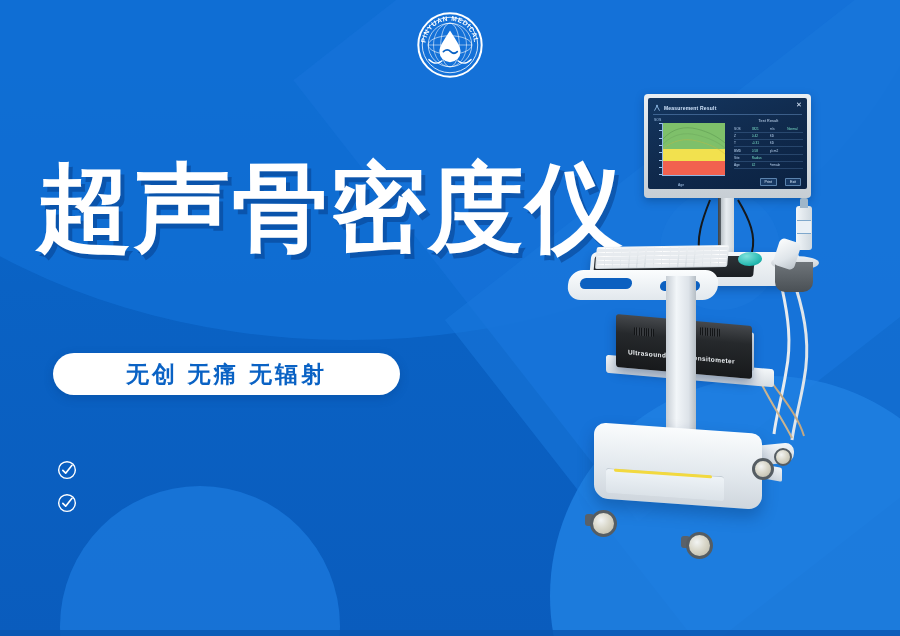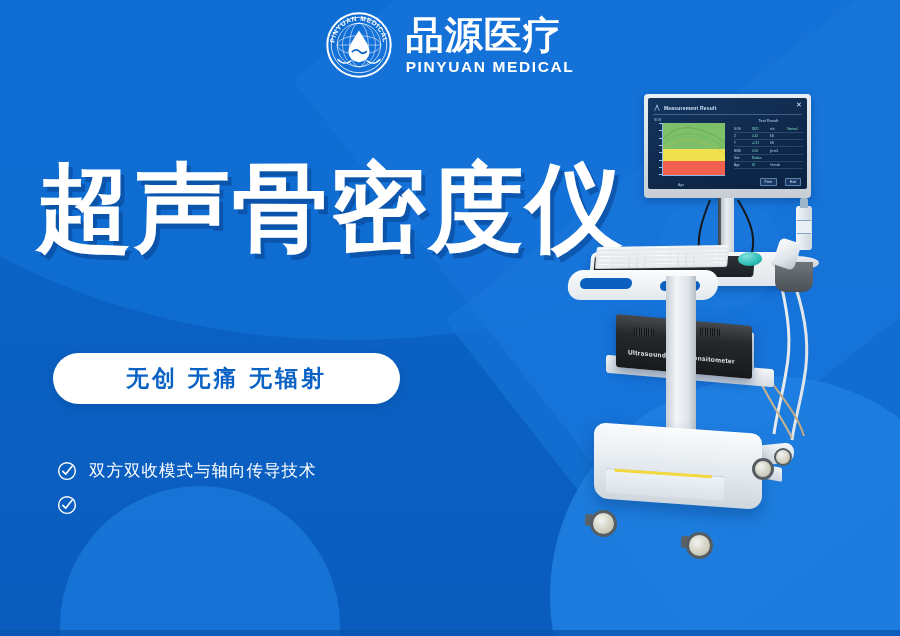--- a/index.html
+++ b/index.html
@@ -90,21 +90,21 @@
     position:absolute;left:36px;top:158px;
     font-size:96px;font-weight:bold;color:#ffffff;
     letter-spacing:2px;line-height:1.05;
     text-shadow:4px 5px 0 rgba(7,64,140,.55);
     white-space:nowrap;
   }
 
   
   .pill{
     position:absolute;left:53px;top:353px;
-    width:347px;height:51px;
+    width:347px;height:42px;
     background:#ffffff;border-radius:26px;
     display:flex;align-items:center;justify-content:center;
     box-shadow:0 3px 10px rgba(5,50,110,.25);
   }
   .pill-text{
     font-size:23px;font-weight:bold;color:#0a62c4;
     letter-spacing:3px;
   }
 
   
@@ -421,41 +421,36 @@
       <line x1="17" y1="50" x2="83" y2="50" stroke="#ffffff" stroke-width=".8"></line>
       <path d="M50 28 C40 44 34 52 34 60 a16 16 0 0 0 32 0 c0-8-6-16-16-32 z" fill="#ffffff"></path>
       <path d="M40 60 q6-5 11 0 t10 0" fill="none" stroke="#0a62c4" stroke-width="2.6" stroke-linecap="round"></path>
       <path d="M18 72 q10 10 20 2" fill="none" stroke="#ffffff" stroke-width="2" stroke-linecap="round"></path>
       <path d="M82 72 q-10 10 -20 2" fill="none" stroke="#ffffff" stroke-width="2" stroke-linecap="round"></path>
       <path id="arcpath" d="M 13 50 A 37 37 0 0 1 87 50" fill="none"></path>
       <text font-size="10" font-weight="bold" fill="#ffffff" letter-spacing="1.1" font-family="Liberation Sans, sans-serif">
         <textPath href="#arcpath" startOffset="50%" text-anchor="middle">PINYUAN MEDICAL</textPath>
       </text>
     </svg>
-    <div class="logo-text">
-      <div class="logo-cn">品源医疗</div>
-      <div class="logo-en">PINYUAN  MEDICAL</div>
-    </div>
   </div>
 
   <div class="headline">超声骨密度仪</div>
 
   <div class="pill">
     <span class="pill-text">无创  无痛  无辐射</span>
   </div>
 
   <div class="features">
 
 
     <div class="feature-row">
       <svg class="check-icon" viewBox="0 0 24 24">
         <circle cx="12" cy="12" r="10" fill="none" stroke="#ffffff" stroke-width="1.7"></circle>
         <path d="M7 12.4 l3.4 3.4 L18 6.4" fill="none" stroke="#ffffff" stroke-width="2" stroke-linecap="round" stroke-linejoin="round"></path>
       </svg>
-      <span class="feature-label">双方双收模式与轴向传导技术</span>
     </div>
 
     <div class="feature-row">
       <svg class="check-icon" viewBox="0 0 24 24">
         <circle cx="12" cy="12" r="10" fill="none" stroke="#ffffff" stroke-width="1.7"></circle>
         <path d="M7 12.4 l3.4 3.4 L18 6.4" fill="none" stroke="#ffffff" stroke-width="2" stroke-linecap="round" stroke-linejoin="round"></path>
       </svg>
     </div>
 
   </div>

